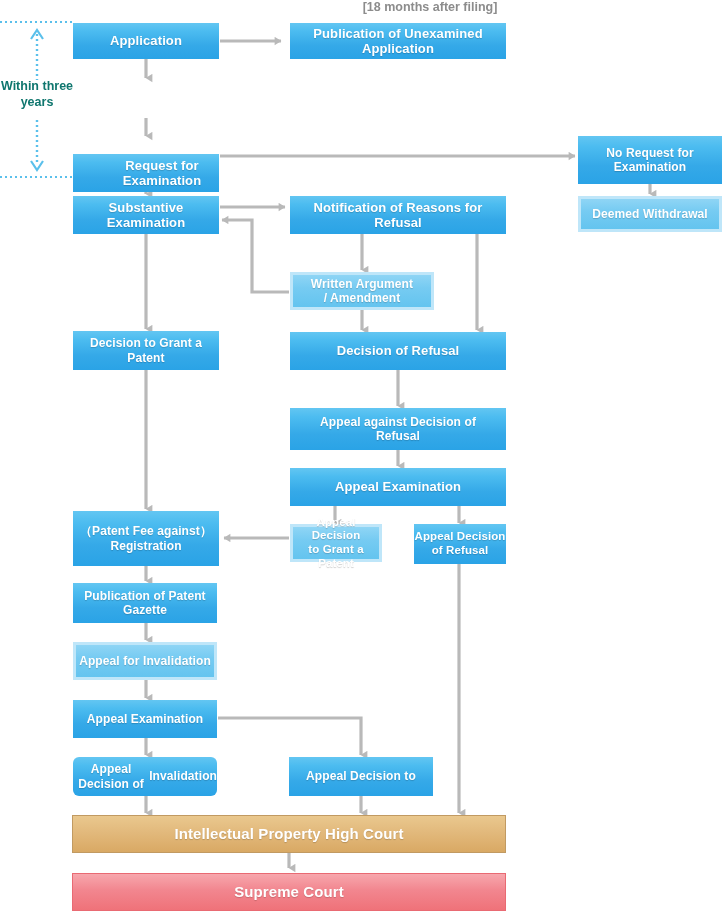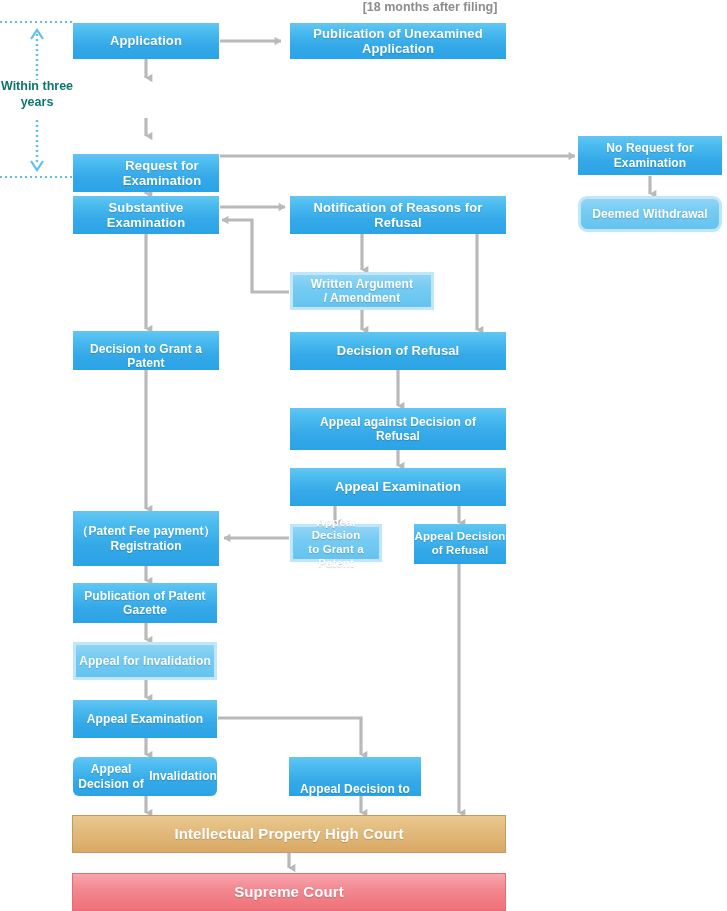--- a/index.html
+++ b/index.html
@@ -147,37 +147,37 @@
     <div>years</div>
   </div>
 
   <div class="node blue f13" style="left:73px;top:23px;width:146px;height:36px;">Application</div>
 
   <div class="node blue f13" style="left:290px;top:23px;width:216px;height:36px;">Publication of Unexamined Application</div>
 
 
   <div class="node blue f13" style="left:73px;top:154px;width:146px;height:38px;padding-left:32px;">Request for Examination</div>
 
-  <div class="node blue f12" style="left:578px;top:136px;width:144px;height:39px;flex-direction:column;">
+  <div class="node blue f12" style="left:578px;top:136px;width:144px;height:48px;flex-direction:column;">
     <span>No Request for</span>
     <span>Examination</span>
   </div>
 
-  <div class="node blue-outline f12" style="left:578px;top:196px;width:144px;height:36px;border-radius:9px;">Deemed Withdrawal</div>
+  <div class="node blue-outline f12" style="left:578px;top:196px;width:144px;height:36px;">Deemed Withdrawal</div>
 
   <div class="node blue f13" style="left:73px;top:196px;width:146px;height:38px;">Substantive Examination</div>
 
   <div class="node blue f13" style="left:290px;top:196px;width:216px;height:38px;">Notification of Reasons for Refusal</div>
 
   <div class="node blue-outline f12" style="left:290px;top:272px;width:144px;height:38px;flex-direction:column;">
     <span>Written Argument</span>
     <span>/ Amendment</span>
   </div>
 
-  <div class="node blue f12" style="left:73px;top:331px;width:146px;height:39px;flex-direction:column;justify-content:flex-end;">
+  <div class="node blue f12" style="left:73px;top:331px;width:146px;height:39px;flex-direction:column;">
     <span>Decision to Grant a</span>
     <span>Patent</span>
   </div>
 
   <div class="node blue f13" style="left:290px;top:332px;width:216px;height:38px;">Decision of Refusal</div>
 
   <div class="node blue f12" style="left:290px;top:408px;width:216px;height:42px;flex-direction:column;text-align:right;">
     <span>Appeal against Decision of</span>
     <span>Refusal</span>
   </div>
@@ -188,39 +188,39 @@
     <span>Appeal Decision</span>
     <span>to Grant a Patent</span>
   </div>
 
   <div class="node blue f11" style="left:414px;top:524px;width:92px;height:40px;flex-direction:column;">
     <span>Appeal Decision</span>
     <span>of Refusal</span>
   </div>
 
   <div class="node blue f12" style="left:73px;top:511px;width:146px;height:55px;flex-direction:column;">
-    <span>（Patent Fee payment）</span>
+    <span>（Patent Fee against）</span>
     <span>Registration</span>
   </div>
 
   <div class="node blue f12" style="left:73px;top:583px;width:144px;height:40px;flex-direction:column;">
     <span>Publication of Patent</span>
     <span>Gazette</span>
   </div>
 
   <div class="node blue-outline f12" style="left:73px;top:642px;width:144px;height:38px;">Appeal for Invalidation</div>
 
   <div class="node blue f12" style="left:73px;top:700px;width:144px;height:38px;">Appeal Examination</div>
 
   <div class="node blue f12" style="left:73px;top:757px;width:144px;height:39px;border-radius:6px;">
     <span>Appeal Decision of</span>
     <span>Invalidation</span>
   </div>
 
-  <div class="node blue f12" style="left:289px;top:757px;width:132px;height:39px;flex-direction:column;justify-content:flex-end;">
+  <div class="node blue f12" style="left:289px;top:757px;width:144px;height:39px;flex-direction:column;">
     <span>Appeal Decision to</span>
   </div>
 
   <div class="node tan f15" style="left:72px;top:815px;width:434px;height:38px;">Intellectual Property High Court</div>
 
   <div class="node red f15" style="left:72px;top:873px;width:434px;height:38px;">Supreme Court</div>
 
 </div>
 
 </body></html>

